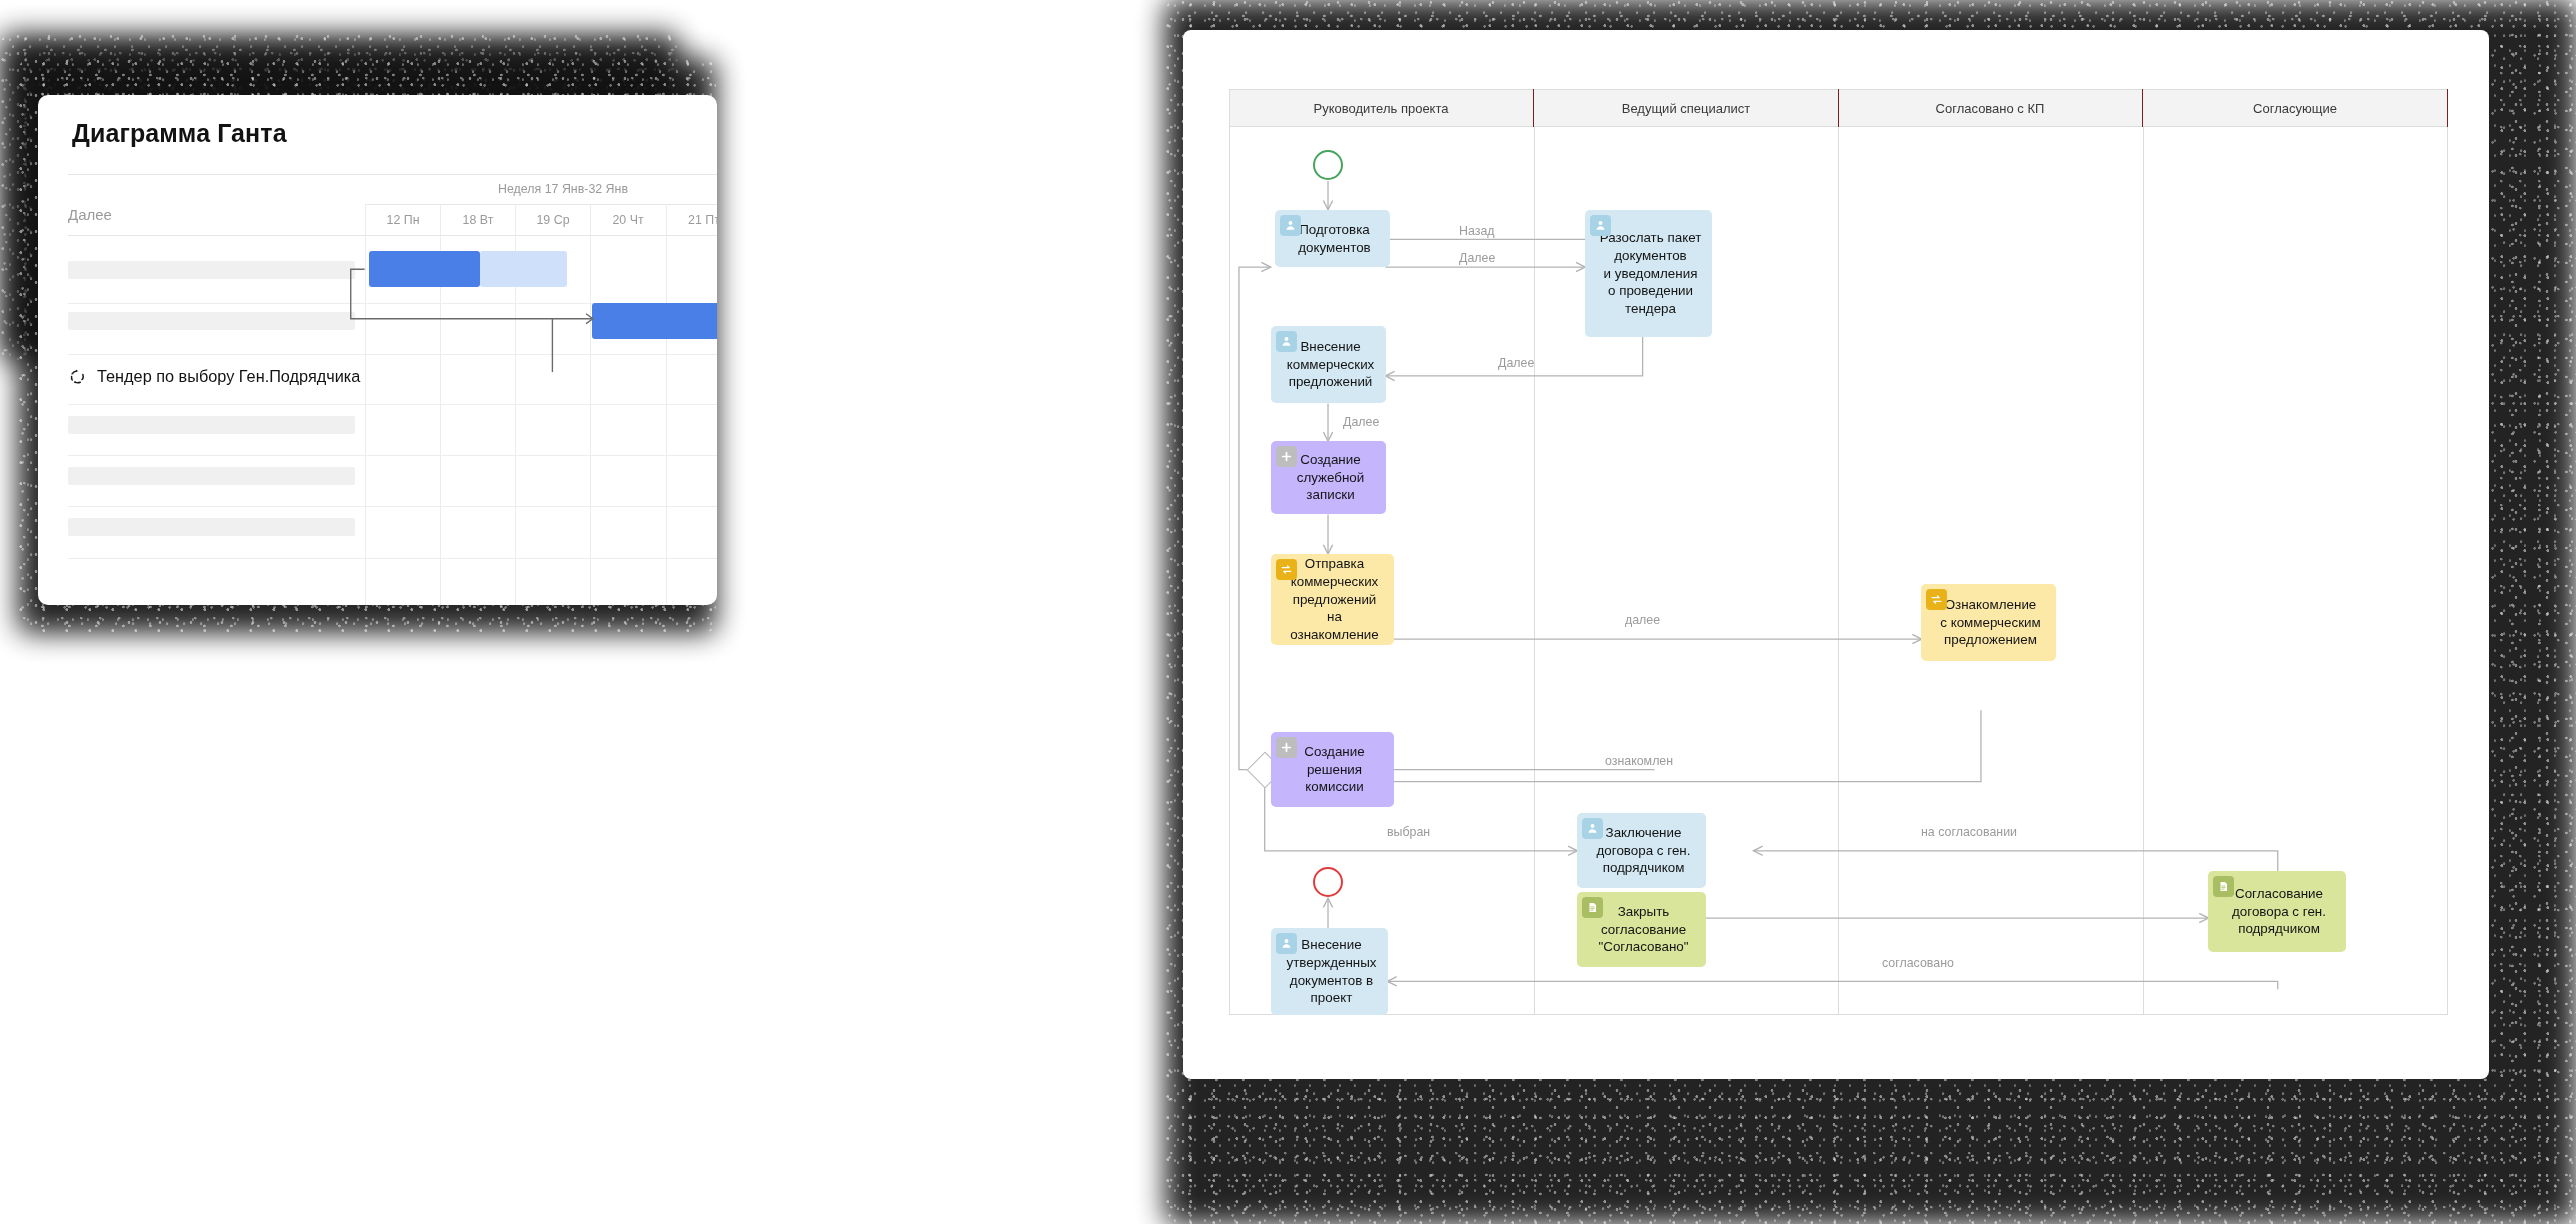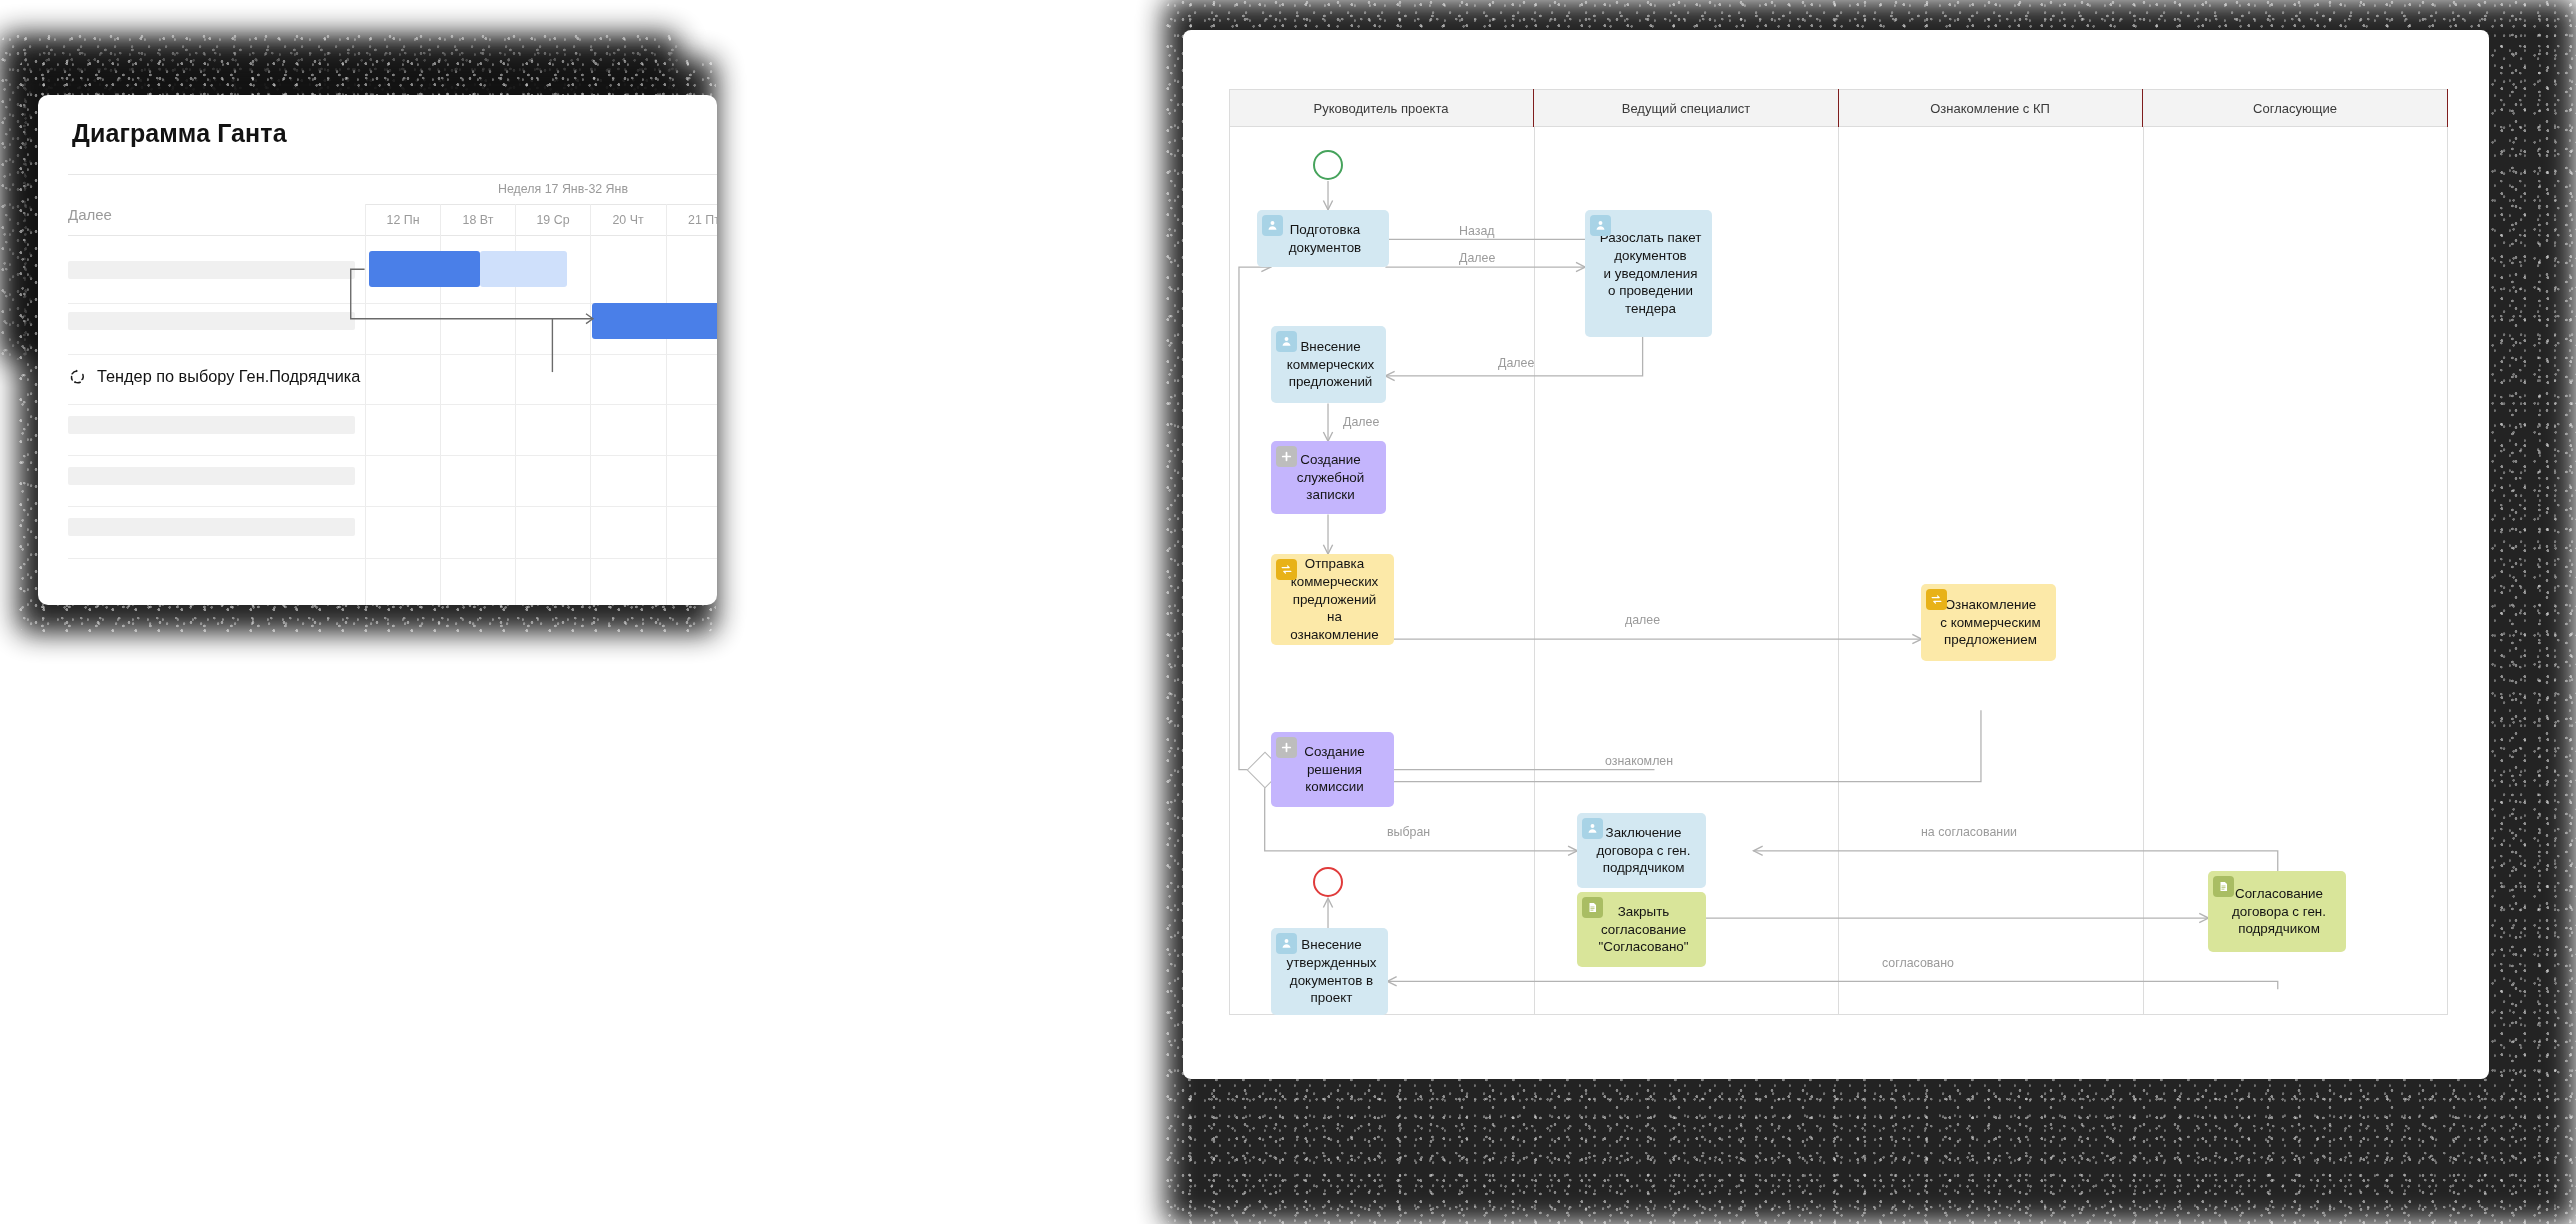--- a/index.html
+++ b/index.html
@@ -216,21 +216,21 @@
 </div>
 
 <div class="shadow-wrap grain" id="bpmn-shadow"></div>
 
 <div class="card" id="bpmn-card">
   <div id="bpmn-inner">
 
     <div class="lane-hdr-band"></div>
     <div class="lane-hdr" style="left:0px;width:305px">Руководитель проекта</div>
     <div class="lane-hdr" style="left:305px;width=305px;width:305px">Ведущий специалист</div>
-    <div class="lane-hdr" style="left:609px;width:305px">Ознакомление с КП</div>
+    <div class="lane-hdr" style="left:609px;width:305px">Согласовано с КП</div>
     <div class="lane-hdr" style="left:914px;width:305px">Согласующие</div>
 
     <div class="lane-body"></div>
     <div class="lane-div" style="left:305px"></div>
     <div class="lane-div" style="left:609px"></div>
     <div class="lane-div" style="left:914px"></div>
 
     <svg class="flow-svg" viewBox="0 0 1232 936">
       <defs>
         <marker id="ah" viewBox="0 0 10 10" refX="9" refY="5" markerWidth="9" markerHeight="9" orient="auto-start-reverse">
@@ -271,21 +271,21 @@
 
         <path d="M100 848 L100 818" marker-end="url(#ah)"></path>
       </g>
     </svg>
 
     <div class="evt start" style="left:84px;top:61px"></div>
     <div class="evt end" style="left:84px;top:778px"></div>
 
     <div class="gw" style="left:23px;top:668px"></div>
 
-    <div class="node blue" style="left:28px;top:121px;width:132px;height:57px">
+    <div class="node blue" style="left:46px;top:121px;width:115px;height:57px">
       <span class="nbadge user">
         <svg width="13" height="13" viewBox="0 0 24 24">
             <circle cx="12" cy="7.5" r="3.6" fill="#fff"></circle>
             <path d="M4.6 20c.6-4.4 3.7-6.6 7.4-6.6s6.8 2.2 7.4 6.6z" fill="#fff"></path>
           </svg>
       </span>
       <span style="white-space:pre-line">Подготовка
 документов</span>
     </div>
 

